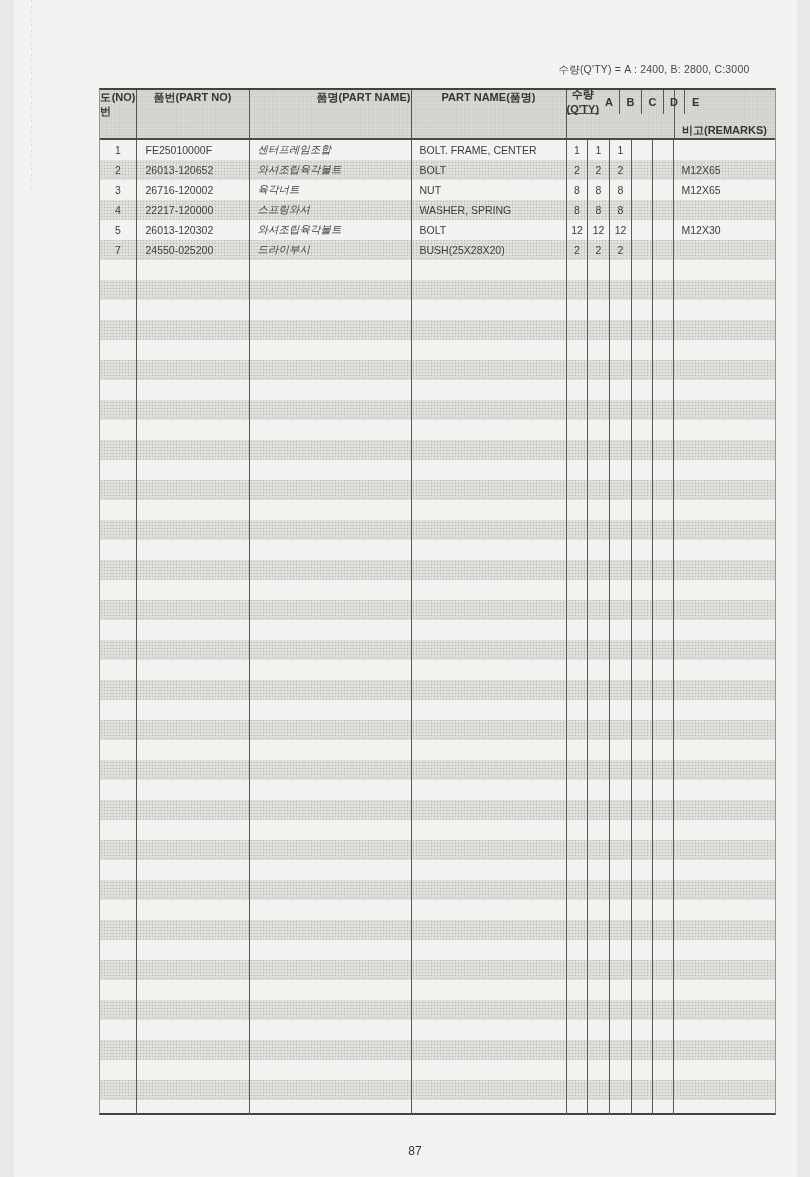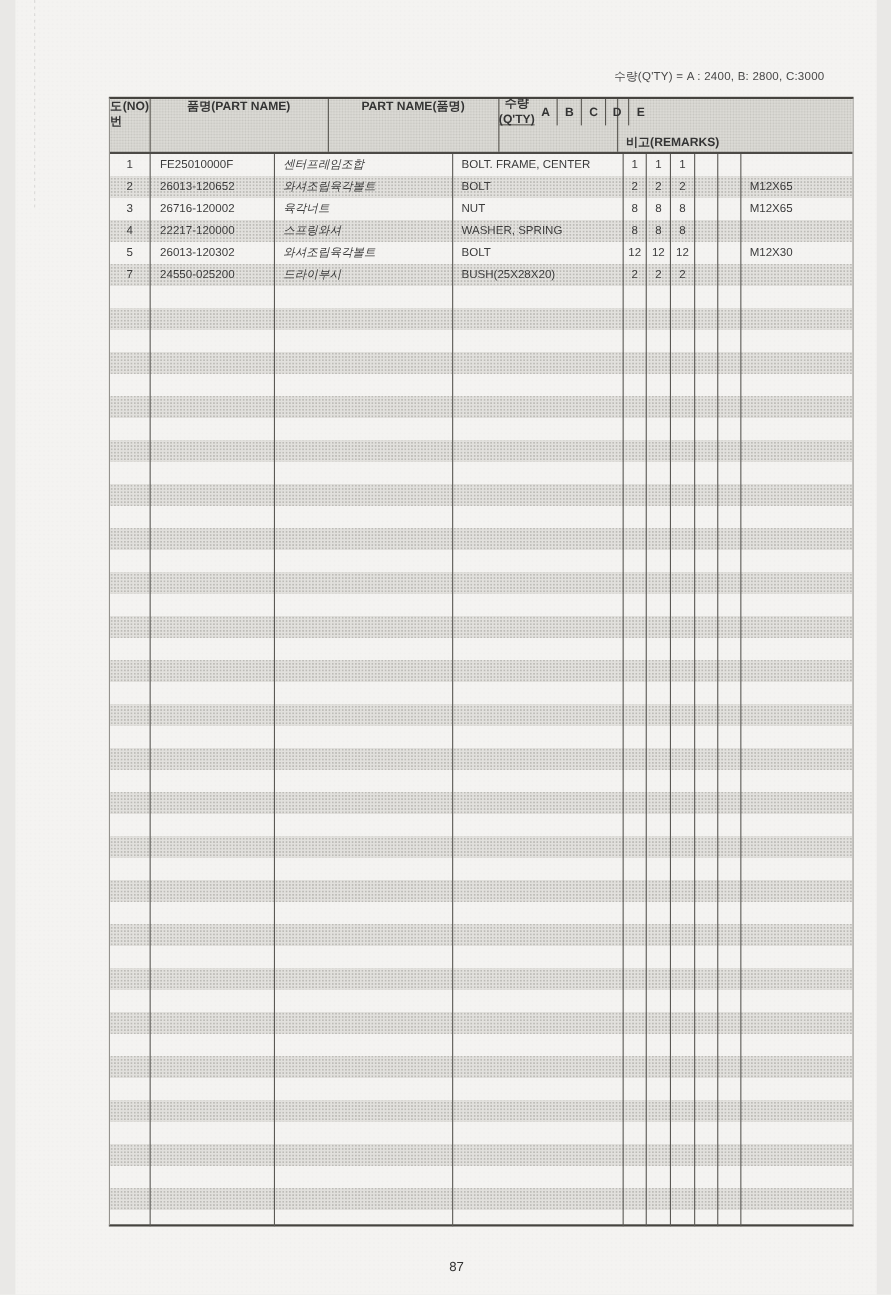--- a/index.html
+++ b/index.html
@@ -48,21 +48,21 @@
     border-bottom:2px solid #4c4a46;
     font-size:11px; font-weight:bold; color:#343434;
     text-align:center; line-height:1.3;
   }
   .th {
     box-sizing:border-box; border-right:1px solid #57554f;
     display:flex; flex-direction:row; justify-content:center;
   }
   .w-no  { width:37px; }
   .w-pn  { width:113px; }
-  .w-ko  { width:162px; }
+  .w-ko  { width:162px;justify-content:flex-end; }
   .w-en  { width:155px; }
   .w-qty { width:108px; padding:0; justify-content:flex-start;text-align:center; }
   .w-rm  { width:100px; border-right:none;margin-top:33px; }
   .qty-label {
     height:23px; border-bottom:1px solid #57554f;
     display:flex; align-items:center; justify-content:center;
   }
   .qty-sub { display:flex; height:24px; }
   .qty-sub .q {
     box-sizing:border-box; border-right:1px solid #57554f;
@@ -119,20 +119,24 @@
 
   <div class="qty-note">수량(Q'TY) = A : 2400, B: 2800, C:3000</div>
 
   <div class="parts-table">
 
     <div class="thead">
       <div class="th w-no">
         <span>도번</span>
         <span>(NO)</span>
       </div>
+      <div class="th w-pn">
+        <span>품번</span>
+        <span>(PART NO)</span>
+      </div>
       <div class="th w-ko">
         <span>품명</span>
         <span>(PART NAME)</span>
       </div>
       <div class="th w-en">
         <span>PART NAME</span>
         <span>(품명)</span>
       </div>
       <div class="th w-qty">
         <div class="qty-label">수량(Q'TY)</div>

